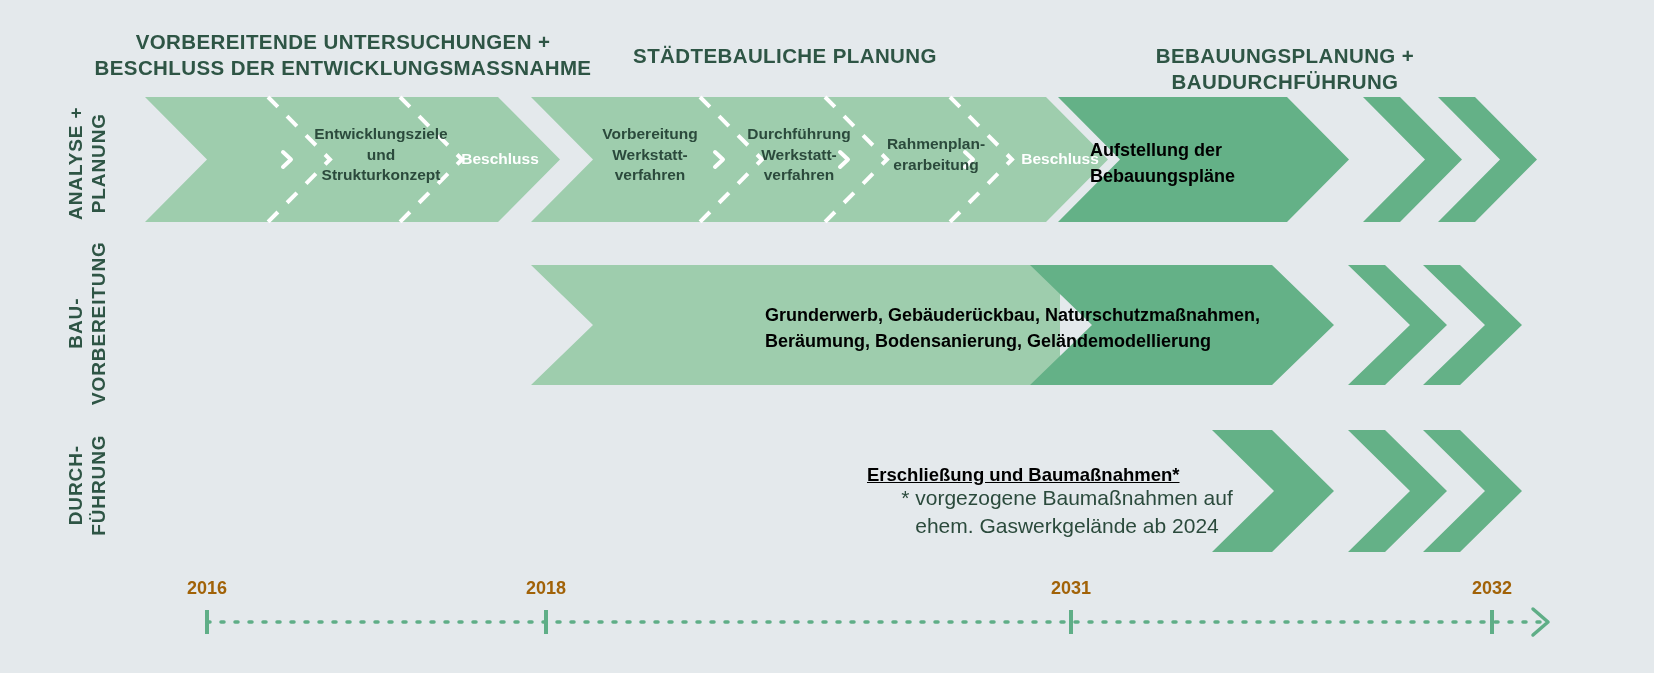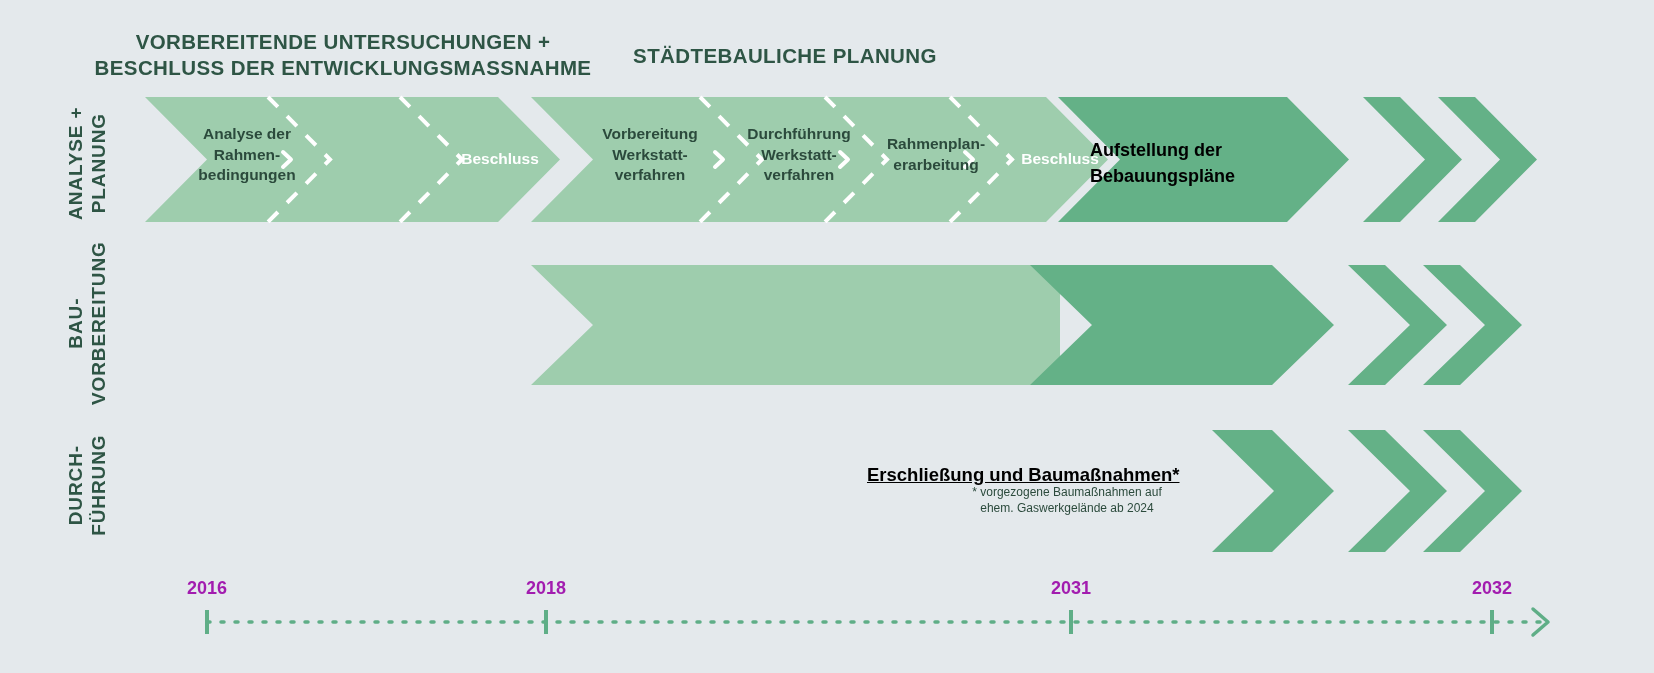--- a/index.html
+++ b/index.html
@@ -80,48 +80,49 @@
     line-height: 1.42;
   }
   .bar-text.single {
     font-size: 18.5px;
   }
   .note-text {
     position: absolute;
     text-align: center;
     color: #2b4a3c;
     font-weight: 400;
-    font-size: 12px;
+    font-size: 21px;
     line-height: 1.35;
   }
 
   
   .year-label {
     position: absolute;
-    color: #a21caf;
+    color: #a16207;
     font-weight: 700;
     font-size: 18px;
     text-align: center;
     width: 80px;
   }
   #tl-axis {
     position: absolute;
     left: 0;
     top: 600px;
     width: 1654px;
     height: 50px;
   }
 </style>
 </head>
 <body>
 
 <div id="stage">
 
   <div class="phase-title" id="phase-2">STÄDTEBAULICHE PLANUNG</div>
   <div class="phase-title" id="phase-1">VORBEREITENDE UNTERSUCHUNGEN +<br>BESCHLUSS DER ENTWICKLUNGSMASSNAHME</div>
+  <div class="phase-title" id="phase-3">BEBAUUNGSPLANUNG + BAUDURCHFÜHRUNG</div>
 
   <div class="row-label" id="row-label-1">ANALYSE +<br>PLANUNG</div>
   <div class="row-label" id="row-label-2">BAU-<br>VORBEREITUNG</div>
   <div class="row-label" id="row-label-3">DURCH-<br>FÜHRUNG</div>
 
   <svg class="shape-svg" viewBox="0 0 1654 673">
     <defs>
       
     </defs>
 
@@ -159,30 +160,31 @@
       <polygon points="1423,265 1460,265 1522,325 1460,385 1423,385 1485,325" fill="#64b187"></polygon>
     </g>
 
     <g>
       <polygon points="1212,430 1272,430 1334,491 1272,552 1212,552 1274,491" fill="#64b187"></polygon>
       <polygon points="1348,430 1385,430 1447,491 1385,552 1348,552 1410,491" fill="#64b187"></polygon>
       <polygon points="1423,430 1460,430 1522,491 1460,552 1423,552 1485,491" fill="#64b187"></polygon>
     </g>
   </svg>
 
-  <div class="step-text" style="left:181px; top:124px; width:132px;">Analyse der<br>Rahmen-<br>bedingungen</div>
+  <div class="step-text" style="left:307px; top:124px; width:148px;">Entwicklungsziele<br>und<br>Strukturkonzept</div>
   <div class="step-text light" style="left:448px; top:149px; width:104px;">Beschluss</div>
 
   <div class="step-text" style="left:584px; top:124px; width:132px;">Vorbereitung<br>Werkstatt-<br>verfahren</div>
   <div class="step-text" style="left:733px; top:124px; width:132px;">Durchführung<br>Werkstatt-<br>verfahren</div>
   <div class="step-text" style="left:866px; top:134px; width:140px;">Rahmenplan-<br>erarbeitung</div>
   <div class="step-text light" style="left:1008px; top:149px; width:104px;">Beschluss</div>
 
   <div class="bar-text" style="left:1090px; top:138px; width:230px;">Aufstellung der<br>Bebauungspläne</div>
 
+  <div class="bar-text" style="left:765px; top:303px; width:556px;">Grunderwerb, Gebäuderückbau, Naturschutzmaßnahmen,<br>Beräumung, Bodensanierung, Geländemodellierung</div>
 
   <div class="bar-text single" style="left:867px; top:462px; width:400px;text-decoration:underline;">Erschließung und Baumaßnahmen*</div>
   <div class="note-text" style="left:867px; top:484px; width:400px;">* vorgezogene Baumaßnahmen auf<br>ehem. Gaswerkgelände ab 2024</div>
 
   <div class="year-label" style="left:167px; top:578px;">2016</div>
   <div class="year-label" style="left:506px; top:578px;">2018</div>
   <div class="year-label" style="left:1031px; top:578px;">2031</div>
   <div class="year-label" style="left:1452px; top:578px;">2032</div>
 
   <svg id="tl-axis" viewBox="0 0 1654 50">

